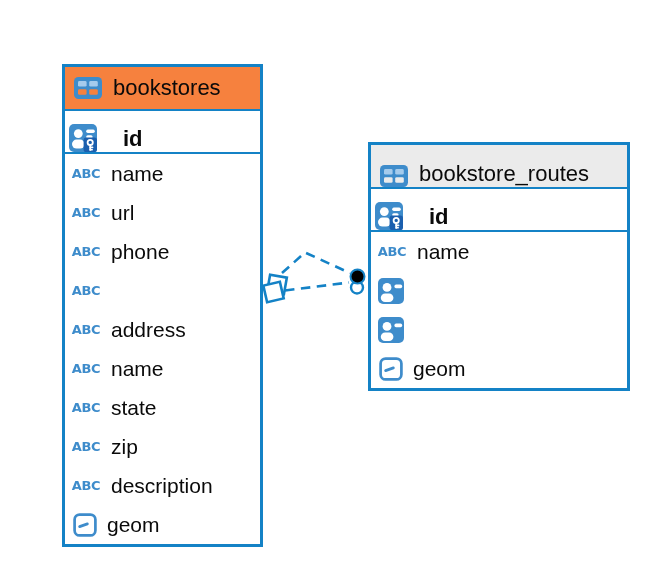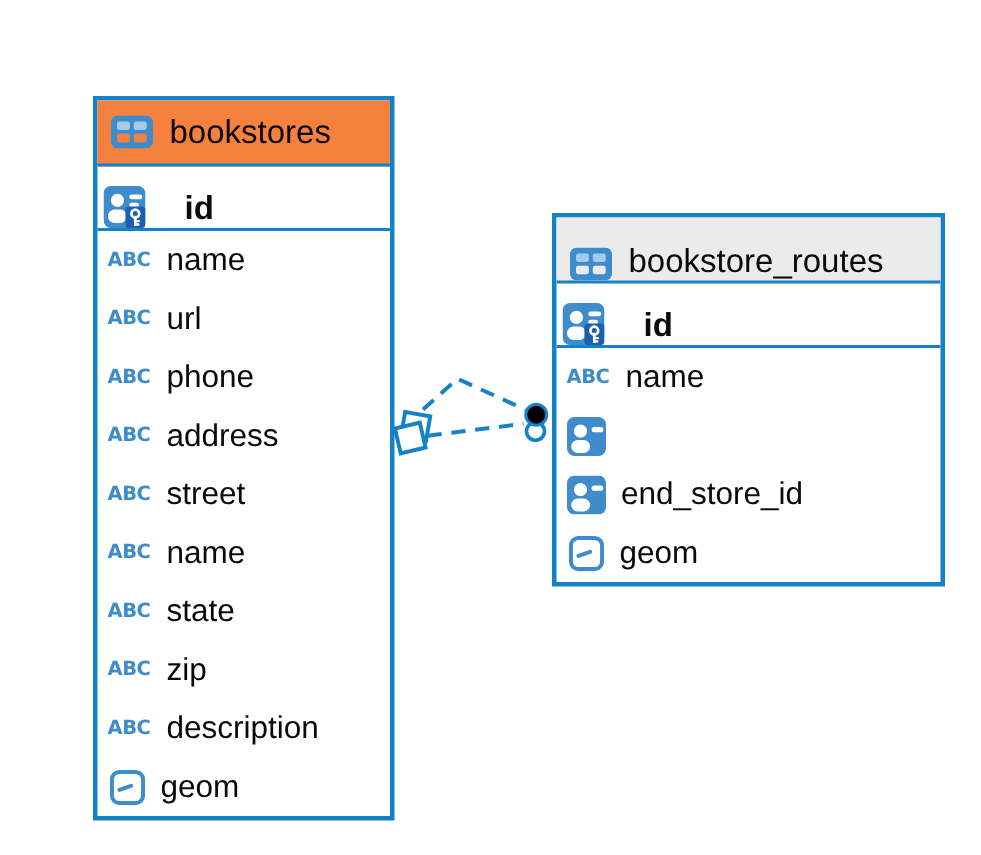--- a/index.html
+++ b/index.html
@@ -111,25 +111,24 @@
     <div class="row">
       <span class="abc">ABC</span>
       <span class="cname">url</span>
     </div>
     <div class="row">
       <span class="abc">ABC</span>
       <span class="cname">phone</span>
     </div>
     <div class="row">
       <span class="abc">ABC</span>
+    </div>
+    <div class="row">
+      <span class="abc">ABC</span>
       <span class="cname">address</span>
-    </div>
-    <div class="row">
-      <span class="abc">ABC</span>
-      <span class="cname">street</span>
     </div>
     <div class="row">
       <span class="abc">ABC</span>
       <span class="cname">name</span>
     </div>
     <div class="row">
       <span class="abc">ABC</span>
       <span class="cname">state</span>
     </div>
     <div class="row">
@@ -169,21 +168,20 @@
     </div>
     <div class="row">
       <svg class="icon-26">
           <use href="#sym-fk"></use>
         </svg>
     </div>
     <div class="row">
       <svg class="icon-26">
           <use href="#sym-fk"></use>
         </svg>
-      <span class="cname">end_store_id</span>
     </div>
     <div class="row">
       <svg class="icon-24">
           <use href="#sym-geom"></use>
         </svg>
       <span class="cname">geom</span>
     </div>
   </div>
 </div>
 

